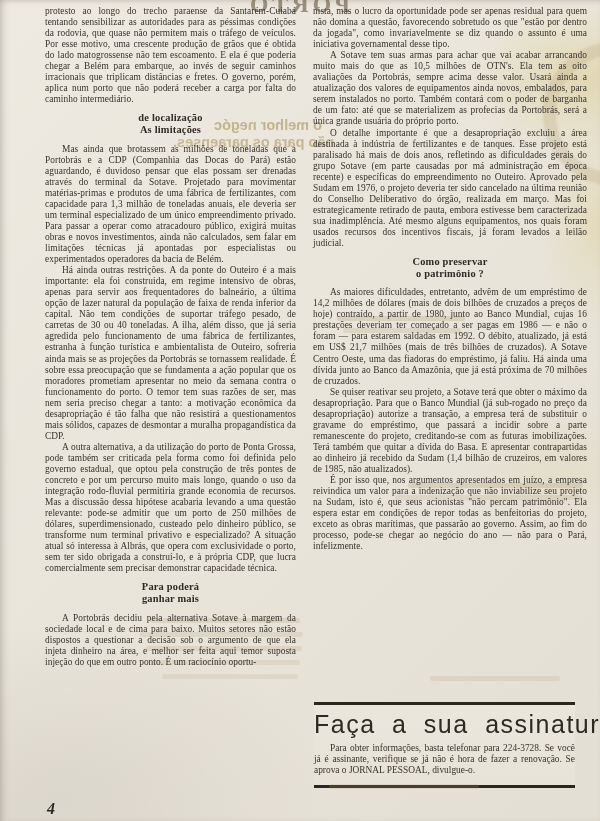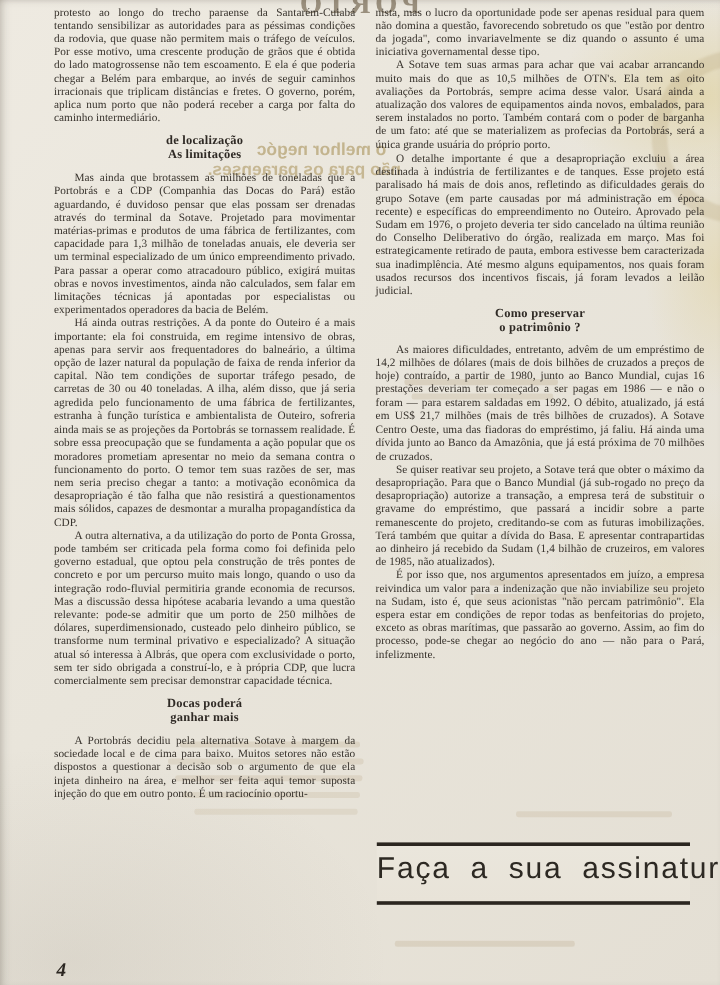--- a/index.html
+++ b/index.html
@@ -95,39 +95,40 @@
   <div class="col col-left">
     <p>protesto ao longo do trecho paraense da Santarém-Cuiabá tentando sensibilizar as autoridades para as péssimas condições da rodovia, que quase não permitem mais o tráfego de veículos. Por esse motivo, uma crescente produção de grãos que é obtida do lado matogrossense não tem escoamento. E ela é que poderia chegar a Belém para embarque, ao invés de seguir caminhos irracionais que triplicam distâncias e fretes. O governo, porém, aplica num porto que não poderá receber a carga por falta do caminho intermediário.</p>
     <h3 class="sec">
       <span>de localização</span>
       <span>As limitações</span>
     </h3>
     <p class="indent">Mas ainda que brotassem as milhões de toneladas que a Portobrás e a CDP (Companhia das Docas do Pará) estão aguardando, é duvidoso pensar que elas possam ser drenadas através do terminal da Sotave. Projetado para movimentar matérias-primas e produtos de uma fábrica de fertilizantes, com capacidade para 1,3 milhão de toneladas anuais, ele deveria ser um terminal especializado de um único empreendimento privado. Para passar a operar como atracadouro público, exigirá muitas obras e novos investimentos, ainda não calculados, sem falar em limitações técnicas já apontadas por especialistas ou experimentados operadores da bacia de Belém.</p>
     <p class="indent">Há ainda outras restrições. A da ponte do Outeiro é a mais importante: ela foi construida, em regime intensivo de obras, apenas para servir aos frequentadores do balneário, a última opção de lazer natural da população de faixa de renda inferior da capital. Não tem condições de suportar tráfego pesado, de carretas de 30 ou 40 toneladas. A ilha, além disso, que já seria agredida pelo funcionamento de uma fábrica de fertilizantes, estranha à função turística e ambientalista de Outeiro, sofreria ainda mais se as projeções da Portobrás se tornassem realidade. É sobre essa preocupação que se fundamenta a ação popular que os moradores prometiam apresentar no meio da semana contra o funcionamento do porto. O temor tem suas razões de ser, mas nem seria preciso chegar a tanto: a motivação econômica da desapropriação é tão falha que não resistirá a questionamentos mais sólidos, capazes de desmontar a muralha propagandística da CDP.</p>
     <p class="indent">A outra alternativa, a da utilização do porto de Ponta Grossa, pode também ser criticada pela forma como foi definida pelo governo estadual, que optou pela construção de três pontes de concreto e por um percurso muito mais longo, quando o uso da integração rodo-fluvial permitiria grande economia de recursos. Mas a discussão dessa hipótese acabaria levando a uma questão relevante: pode-se admitir que um porto de 250 milhões de dólares, superdimensionado, custeado pelo dinheiro público, se transforme num terminal privativo e especializado? A situação atual só interessa à Albrás, que opera com exclusividade o porto, sem ter sido obrigada a construí-lo, e à própria CDP, que lucra comercialmente sem precisar demonstrar capacidade técnica.</p>
     <h3 class="sec">
-      <span>Docas poderá</span>
+      <span>Para poderá</span>
       <span>ganhar mais</span>
     </h3>
     <p class="indent">A Portobrás decidiu pela alternativa Sotave à margem da sociedade local e de cima para baixo. Muitos setores não estão dispostos a questionar a decisão sob o argumento de que ela injeta dinheiro na área, e melhor ser feita aqui temor suposta injeção do que em outro ponto. É um raciocínio oportu-</p>
   </div>
 
   <div class="col col-right">
     <p>nista, mas o lucro da oportunidade pode ser apenas residual para quem não domina a questão, favorecendo sobretudo os que "estão por dentro da jogada", como invariavelmente se diz quando o assunto é uma iniciativa governamental desse tipo.</p>
     <p class="indent">A Sotave tem suas armas para achar que vai acabar arrancando muito mais do que as 10,5 milhões de OTN's. Ela tem as oito avaliações da Portobrás, sempre acima desse valor. Usará ainda a atualização dos valores de equipamentos ainda novos, embalados, para serem instalados no porto. Também contará com o poder de barganha de um fato: até que se materializem as profecias da Portobrás, será a única grande usuária do próprio porto.</p>
     <p class="indent">O detalhe importante é que a desapropriação excluiu a área destinada à indústria de fertilizantes e de tanques. Esse projeto está paralisado há mais de dois anos, refletindo as dificuldades gerais do grupo Sotave (em parte causadas por má administração em época recente) e específicas do empreendimento no Outeiro. Aprovado pela Sudam em 1976, o projeto deveria ter sido cancelado na última reunião do Conselho Deliberativo do órgão, realizada em março. Mas foi estrategicamente retirado de pauta, embora estivesse bem caracterizada sua inadimplência. Até mesmo alguns equipamentos, nos quais foram usados recursos dos incentivos fiscais, já foram levados a leilão judicial.</p>
     <h3 class="sec">
       <span>Como preservar</span>
       <span>o patrimônio ?</span>
     </h3>
     <p class="indent">As maiores dificuldades, entretanto, advêm de um empréstimo de 14,2 milhões de dólares (mais de dois bilhões de cruzados a preços de hoje) contraído, a partir de 1980, junto ao Banco Mundial, cujas 16 prestações deveriam ter começado a ser pagas em 1986 — e não o foram — para estarem saldadas em 1992. O débito, atualizado, já está em US$ 21,7 milhões (mais de três bilhões de cruzados). A Sotave Centro Oeste, uma das fiadoras do empréstimo, já faliu. Há ainda uma dívida junto ao Banco da Amazônia, que já está próxima de 70 milhões de cruzados.</p>
     <p class="indent">Se quiser reativar seu projeto, a Sotave terá que obter o máximo da desapropriação. Para que o Banco Mundial (já sub-rogado no preço da desapropriação) autorize a transação, a empresa terá de substituir o gravame do empréstimo, que passará a incidir sobre a parte remanescente do projeto, creditando-se com as futuras imobilizações. Terá também que quitar a dívida do Basa. E apresentar contrapartidas ao dinheiro já recebido da Sudam (1,4 bilhão de cruzeiros, em valores de 1985, não atualizados).</p>
     <p class="indent">É por isso que, nos argumentos apresentados em juízo, a empresa reivindica um valor para a indenização que não inviabilize seu projeto na Sudam, isto é, que seus acionistas "não percam patrimônio". Ela espera estar em condições de repor todas as benfeitorias do projeto, exceto as obras marítimas, que passarão ao governo. Assim, ao fim do processo, pode-se chegar ao negócio do ano — não para o Pará, infelizmente.</p>
   </div>
 
   <div class="subbox">
     <div class="subtitle">Faça a sua assinatura</div>
+    <p class="subbody">Para obter informações, basta telefonar para 224-3728. Se você já é assinante, verifique se já não é hora de fazer a renovação. Se aprova o JORNAL PESSOAL, divulgue-o.</p>
     <div class="gbar" style="left:15px;top:79px;width:150px;opacity:.8;"></div>
   </div>
 
   <div class="pagenum">4</div>
 
 </div>
 
 </body></html>

